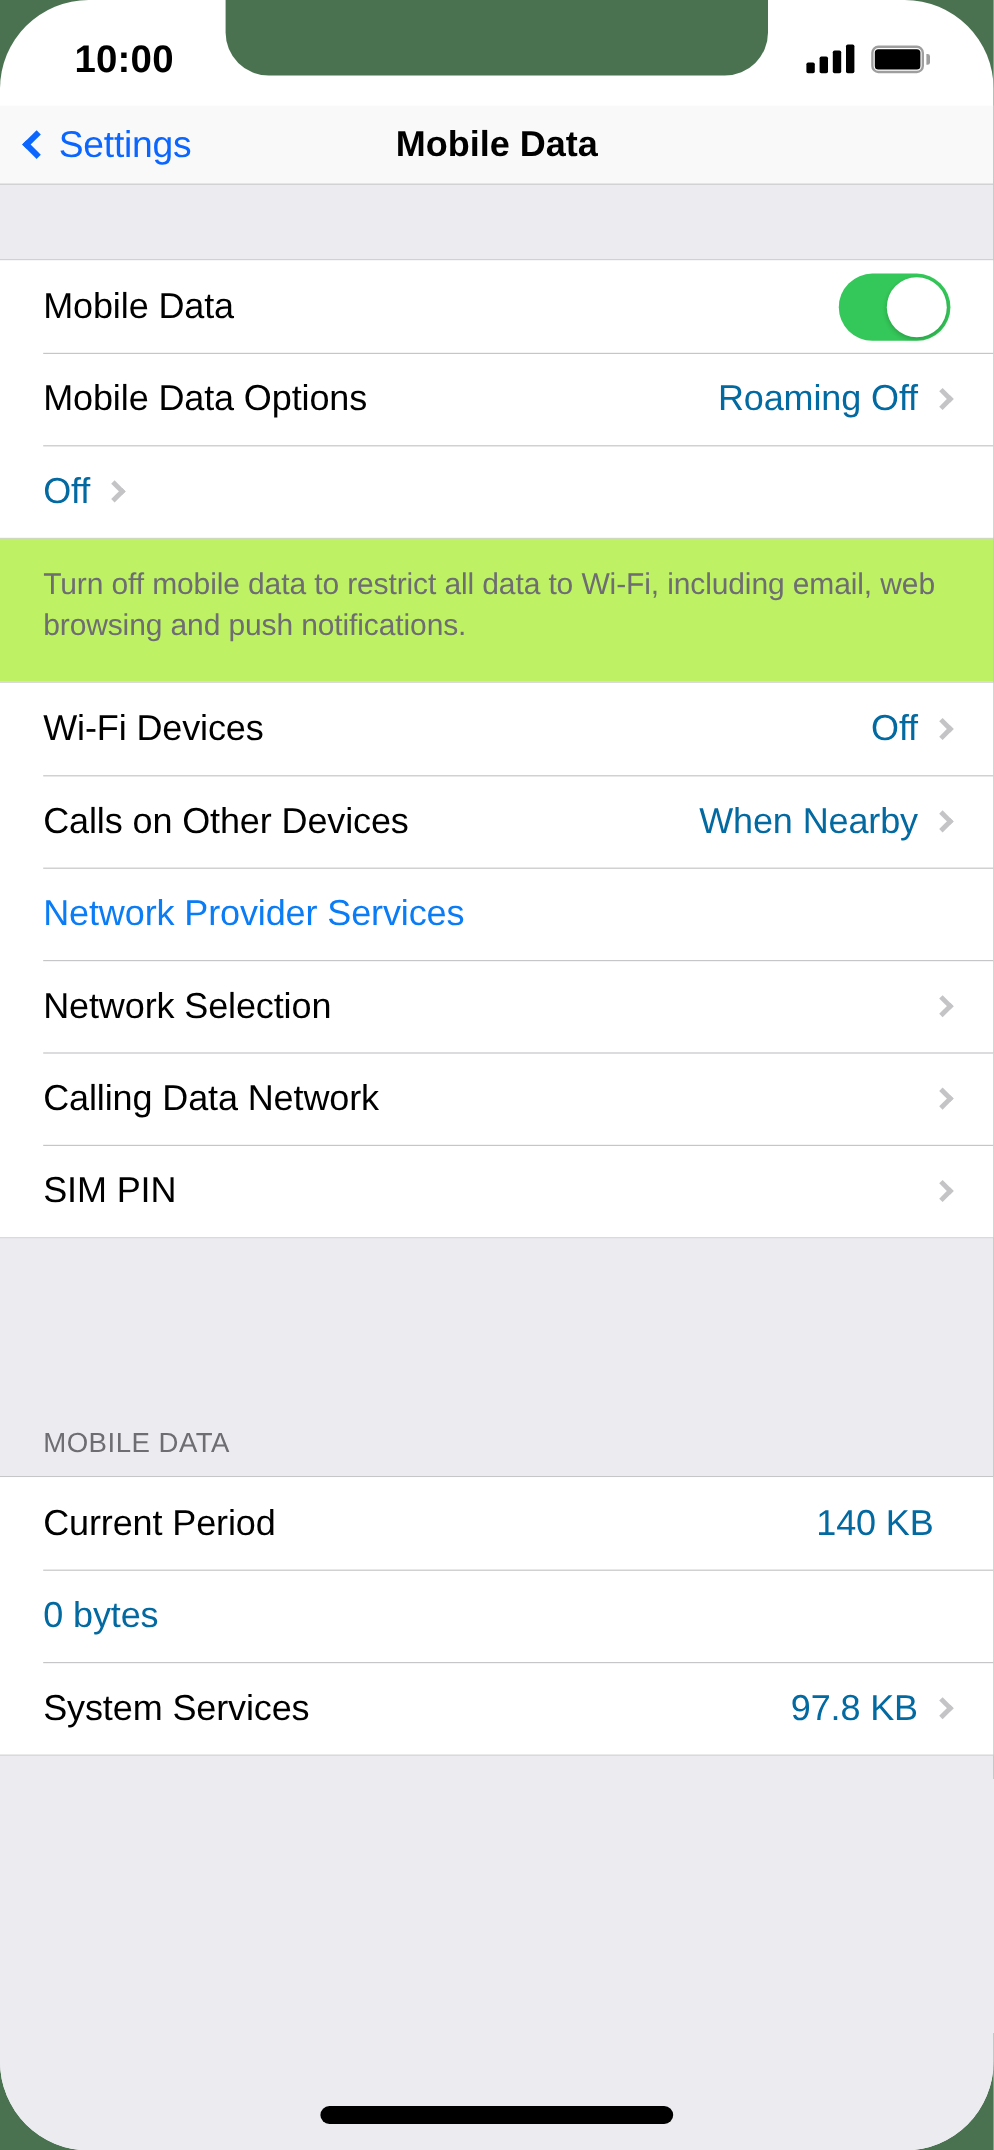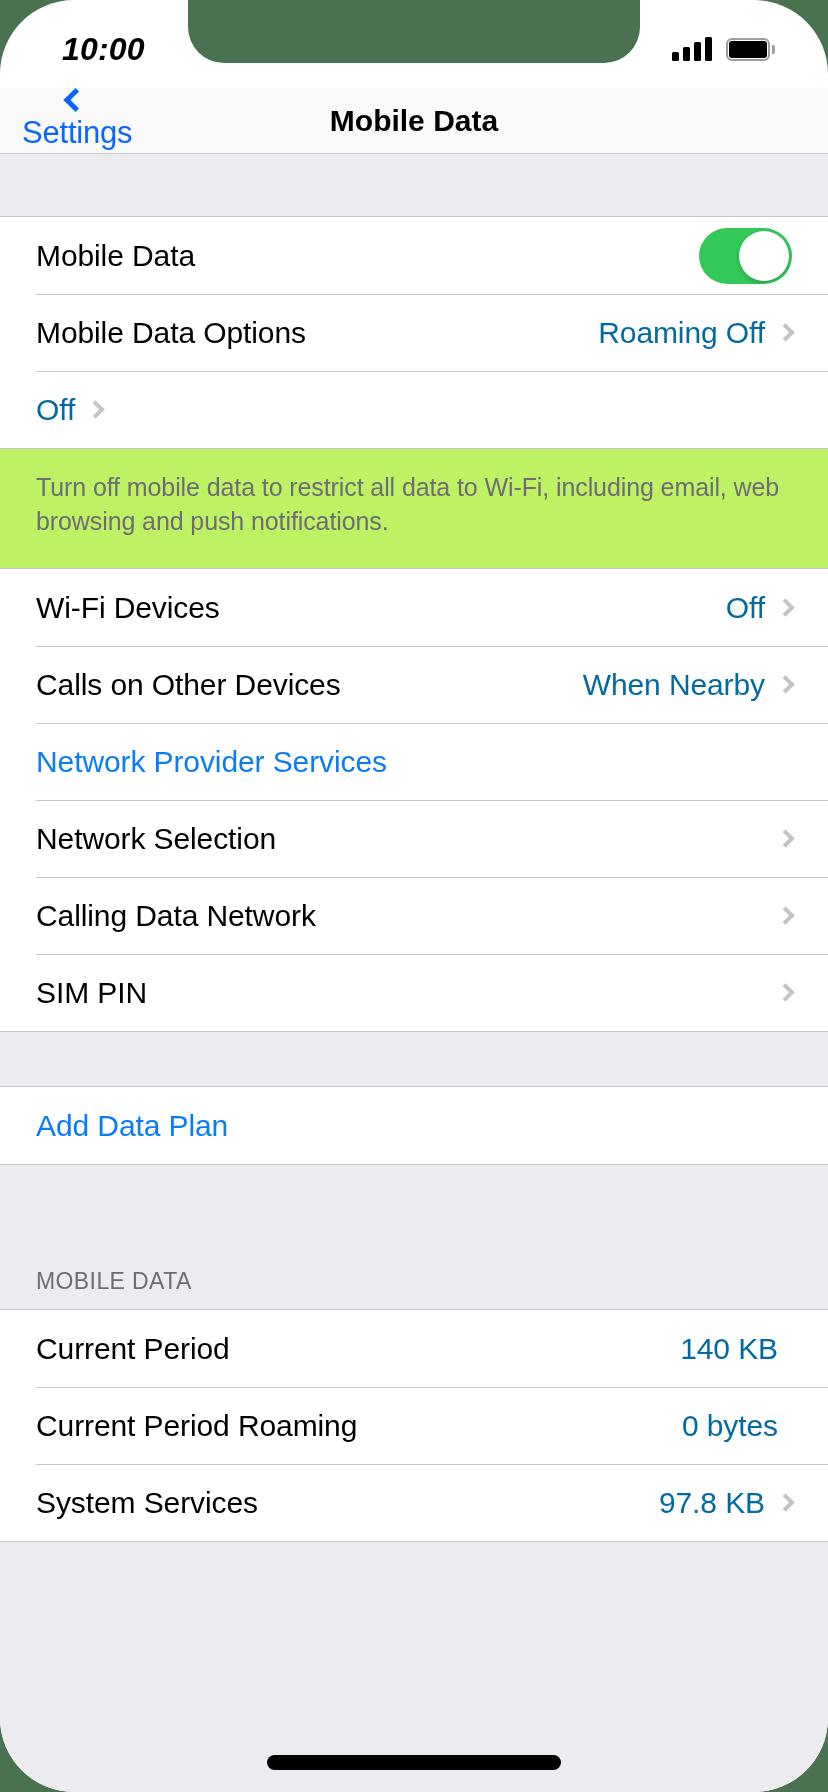--- a/index.html
+++ b/index.html
@@ -49,21 +49,20 @@
     padding:0 58px 0 62px;
     z-index:30;
     background:transparent;
   }
   #status-time {
     font-size:32px;
     font-weight:bold;
     color:#000;
     letter-spacing:0.2px;
     padding-top:10px;
-    font-style:italic;
   }
   #status-right {
     display:flex;
     align-items:center;
     gap:14px;
     padding-top:10px;
   }
   .signal-bars { display:flex; align-items:flex-end; gap:4px; height:24px; }
   .signal-bars i { display:block; width:7px; background:#000; border-radius:1.5px; }
   .signal-bars i:nth-child(1){ height:9px; }
@@ -111,21 +110,20 @@
     color:#000;
   }
   #back-button {
     position:absolute;
     left:22px; top:50%;
     transform:translateY(-50%);
     display:flex;
     align-items:center;
     gap:6px;
     cursor:pointer;
-    flex-direction:column;
   }
   #back-chevron {
     display:block;
     width:17px; height:17px;
     border-left:5px solid #0a66ff;
     border-bottom:5px solid #0a66ff;
     transform:rotate(45deg);
     margin-right:4px;
   }
   #back-label {
@@ -324,36 +322,30 @@
         <span class="chevron"></span>
       </div>
       <div class="row">
         <span class="row-title">SIM PIN</span>
         <span class="chevron"></span>
       </div>
     </div>
 
     <div class="gap gap-small"></div>
 
-    <div class="group">
-      <div class="row">
-        <span class="row-title link">Add Data Plan</span>
-      </div>
-    </div>
 
     <div class="gap gap-tall"></div>
 
     <div class="section-header">MOBILE DATA</div>
     <div class="group">
       <div class="row">
         <span class="row-title">Current Period</span>
         <span class="row-value">140 KB</span>
       </div>
       <div class="row">
-        <span class="row-title">Current Period Roaming</span>
         <span class="row-value">0 bytes</span>
       </div>
       <div class="row">
         <span class="row-title">System Services</span>
         <span class="row-value">97.8 KB</span>
         <span class="chevron"></span>
       </div>
     </div>
 
   </div>

